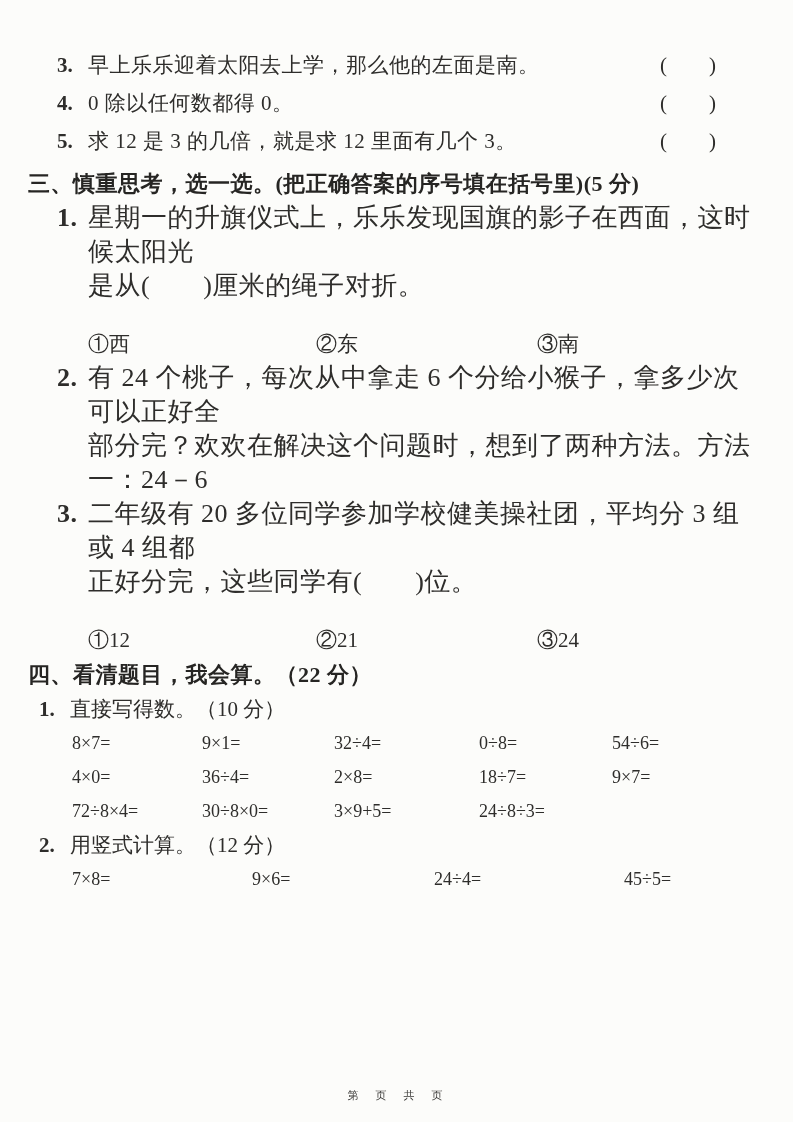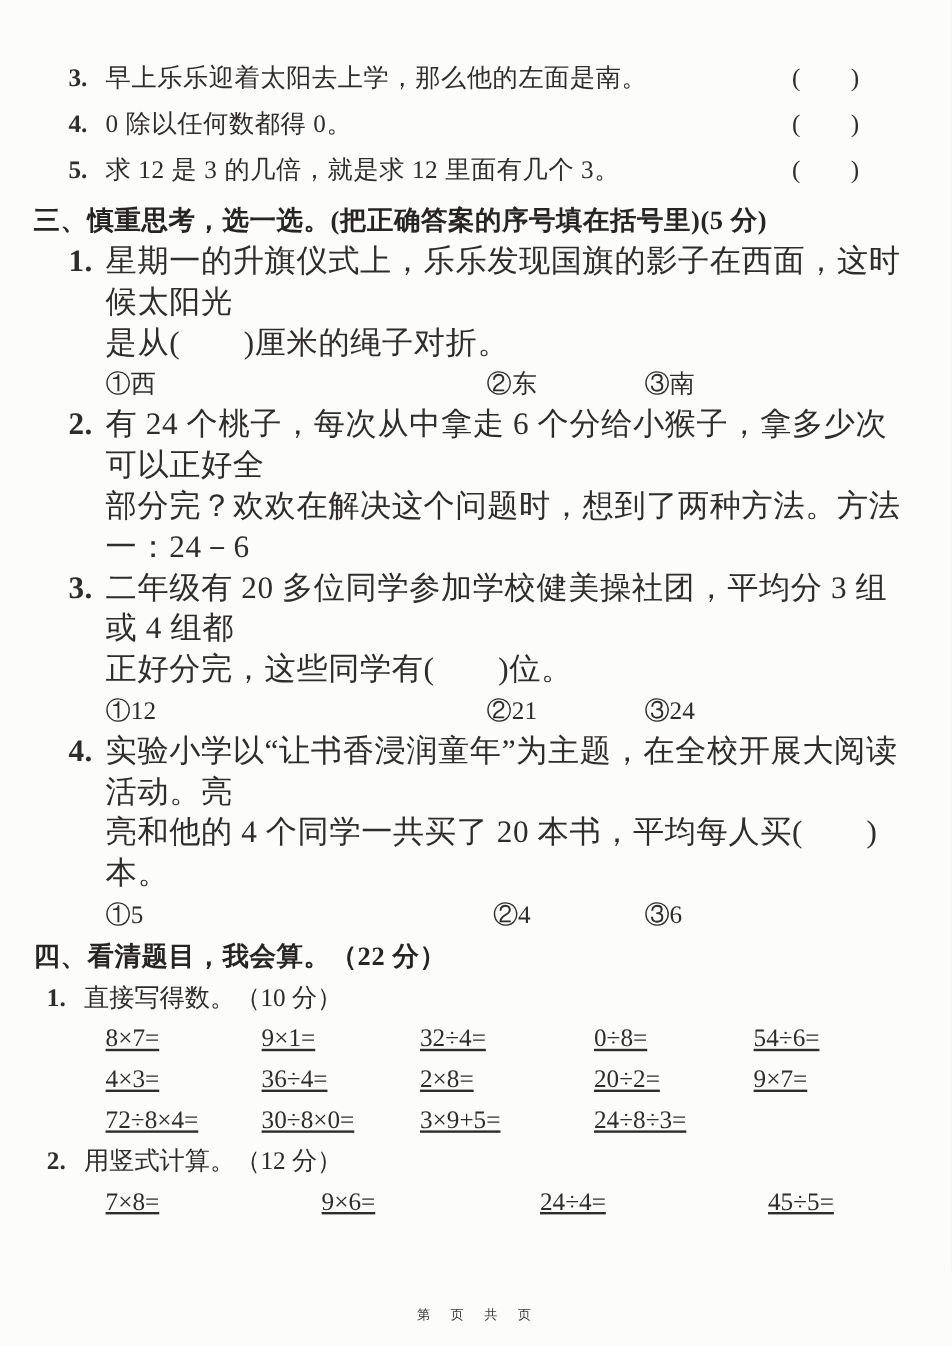--- a/index.html
+++ b/index.html
@@ -38,32 +38,32 @@
   
   .question { margin-left: 29px; }
   .q-line {
     font-size: 26px;
     line-height: 34px;
     padding-left: 31px;
     letter-spacing: 0.5px;
   }
   .q-line.first { text-indent: -31px; }
   .q-num { display: inline-block; width: 31px; font-weight: 700; text-indent: 0; }
-  .opts { display: flex; padding-left: 31px; font-size: 21px; line-height: 34px; }
+  .opts { display: flex; padding-left: 31px; font-size: 21px; line-height: 34px; margin-top: 24px; }
   .opt-1 { flex: none; width: 228px; }
-  .opt-2 { flex: none; width: 221px; text-align: center; }
+  .opt-2 { flex: none; width: 221px; }
   .opt-3 { flex: 1; }
   
   .sub-title {
     margin-left: 11px;
     font-size: 21px;
     line-height: 34px;
   }
   .sub-num { display: inline-block; width: 31px; font-weight: 700; }
-  .calc-row { display: flex; margin-left: 60px; font-size: 21px; line-height: 34px; text-decoration: underline; }
+  .calc-row { display: flex; margin-left: 44px; font-size: 18px; line-height: 34px; }
   .c5-1 { flex: none; width: 130px; }
   .c5-2 { flex: none; width: 132px; }
   .c5-3 { flex: none; width: 145px; }
   .c5-4 { flex: none; width: 133px; }
   .c5-5 { flex: 1; }
   .c4-1 { flex: none; width: 180px; }
   .c4-2 { flex: none; width: 182px; }
   .c4-3 { flex: none; width: 190px; }
   .c4-4 { flex: 1; }
   
@@ -127,51 +127,40 @@
       <span class="q-num">3.</span><span>二年级有 20 多位同学参加学校健美操社团，平均分 3 组或 4 组都</span>
     </div>
     <div class="q-line">正好分完，这些同学有(　　)位。</div>
     <div class="opts">
       <span class="opt-1">①12</span>
       <span class="opt-2">②21</span>
       <span class="opt-3">③24</span>
     </div>
   </div>
 
-  <div class="question">
-    <div class="q-line first">
-      <span class="q-num">4.</span><span>实验小学以“让书香浸润童年”为主题，在全校开展大阅读活动。亮</span>
-    </div>
-    <div class="q-line">亮和他的 4 个同学一共买了 20 本书，平均每人买(　　)本。</div>
-    <div class="opts">
-      <span class="opt-1">①5</span>
-      <span class="opt-2">②4</span>
-      <span class="opt-3">③6</span>
-    </div>
-  </div>
 
 
   <div class="sec-title">四、看清题目，我会算。（22 分）</div>
 
   <div class="sub-title">
     <span class="sub-num">1.</span><span>直接写得数。（10 分）</span>
   </div>
 
   <div class="calc-row">
     <span class="c5-1">8×7=</span>
     <span class="c5-2">9×1=</span>
     <span class="c5-3">32÷4=</span>
     <span class="c5-4">0÷8=</span>
     <span class="c5-5">54÷6=</span>
   </div>
   <div class="calc-row">
-    <span class="c5-1">4×3=</span>
+    <span class="c5-1">4×0=</span>
     <span class="c5-2">36÷4=</span>
     <span class="c5-3">2×8=</span>
-    <span class="c5-4">20÷2=</span>
+    <span class="c5-4">18÷7=</span>
     <span class="c5-5">9×7=</span>
   </div>
   <div class="calc-row">
     <span class="c5-1">72÷8×4=</span>
     <span class="c5-2">30÷8×0=</span>
     <span class="c5-3">3×9+5=</span>
     <span class="c5-4">24÷8÷3=</span>
   </div>
 
   <div class="sub-title">

